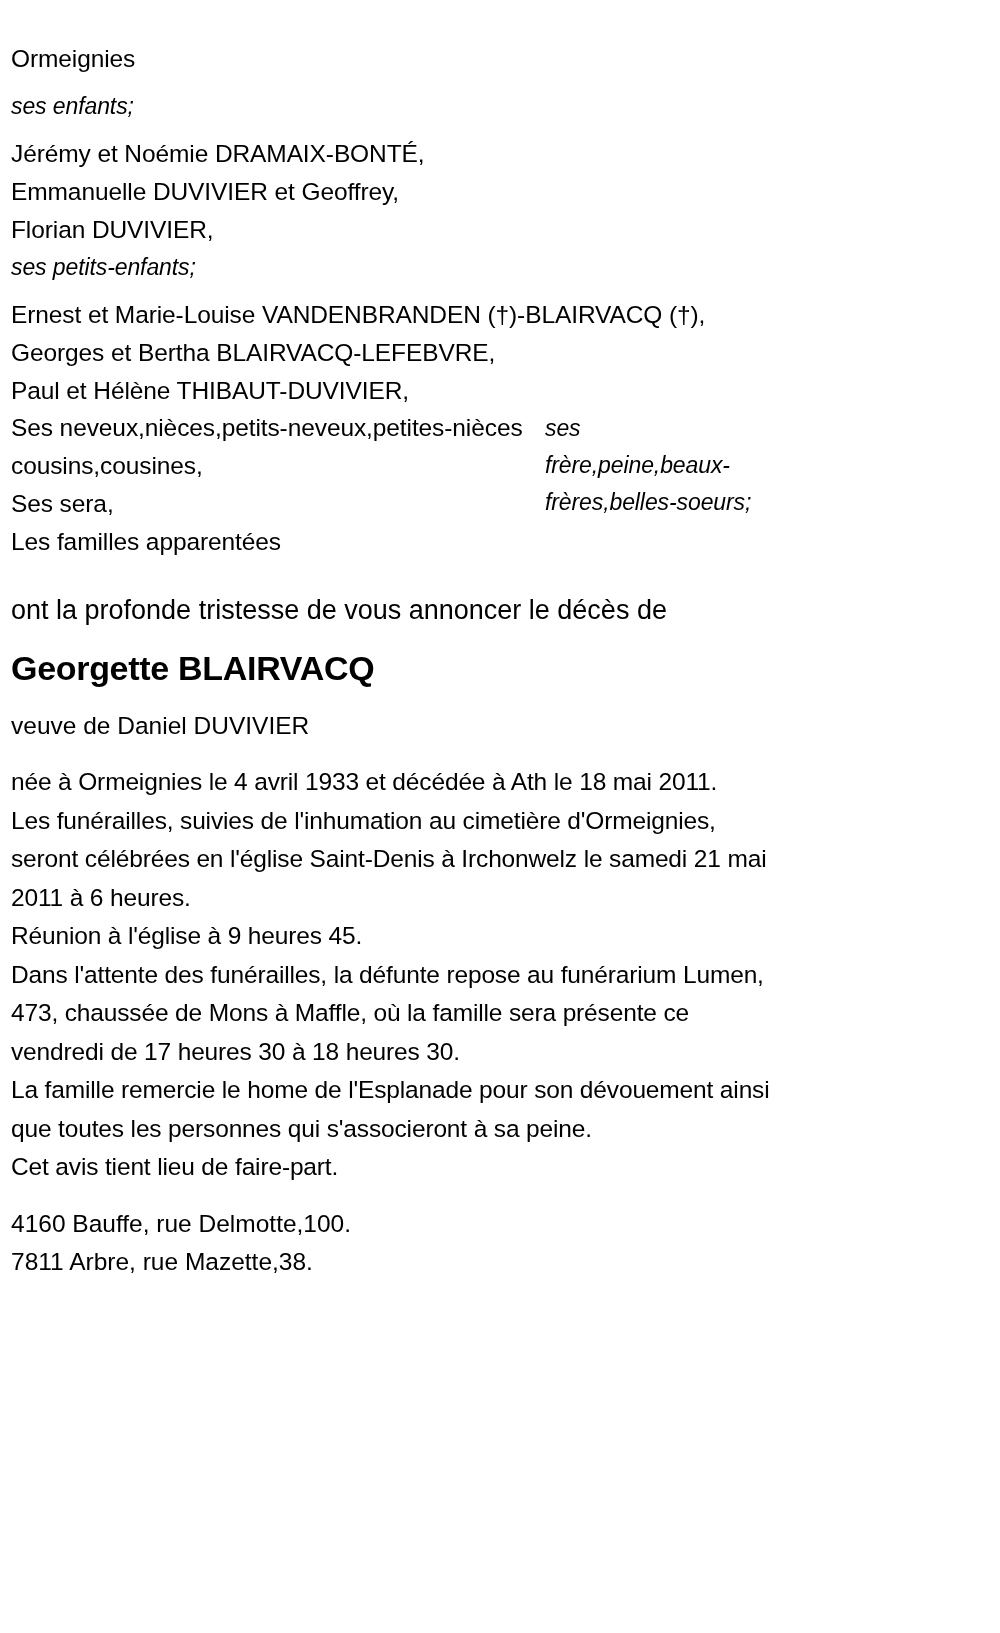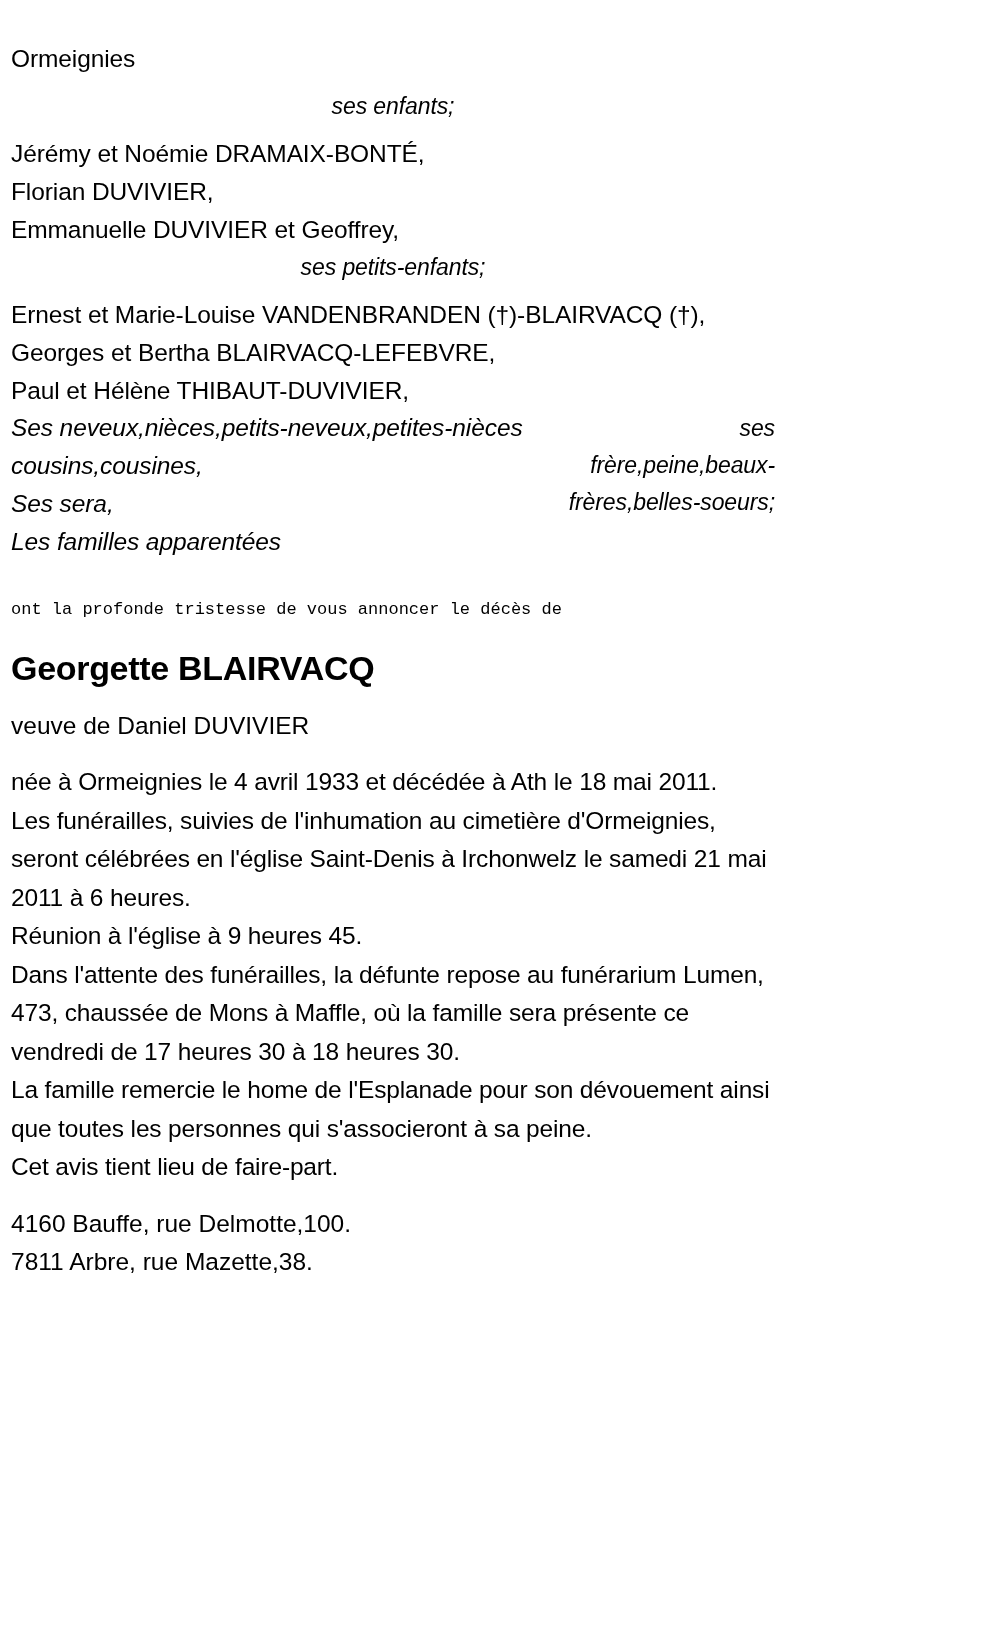--- a/index.html
+++ b/index.html
@@ -36,41 +36,39 @@
   .name-group {
     margin: 0;
     padding: 0;
   }
   .spacer-sm { height: 10px; }
   .spacer-md { height: 18px; }
   .spacer-lg { height: 30px; }
 
   
   .relation {
-    text-align: center;
+    text-align: left;
     font-style: italic;
     font-size: 23px;
     line-height: 37px;
     letter-spacing: -0.1px;
   }
   .relation-narrow {
     margin-left: auto;
     width: 230px;
-    text-align: right;
     font-style: italic;
     font-size: 23px;
     line-height: 37px;
     letter-spacing: -0.1px;
   }
 
   
   .announce {
-    font-size: 17px;
+    font-size: 27px;
     line-height: 38px;
-    font-family: Liberation Mono, monospace;
   }
 
   
   .deceased-name {
     font-size: 34px;
     font-weight: bold;
     line-height: 42px;
     letter-spacing: -0.3px;
   }
 
@@ -102,39 +100,39 @@
   <div class="line">Ormeignies</div>
 
   <div class="spacer-sm"></div>
 
   <div class="relation">ses enfants;</div>
 
   <div class="spacer-sm"></div>
 
   <div class="name-group">
     <div class="line">Jérémy et Noémie DRAMAIX-BONTÉ,</div>
+    <div class="line">Emmanuelle DUVIVIER et Geoffrey,</div>
     <div class="line">Florian DUVIVIER,</div>
-    <div class="line">Emmanuelle DUVIVIER et Geoffrey,</div>
   </div>
   <div class="relation">ses petits-enfants;</div>
 
   <div class="spacer-sm"></div>
 
   <div class="name-group">
     <div class="line">Ernest et Marie-Louise VANDENBRANDEN (†)-BLAIRVACQ (†),</div>
     <div class="line">Georges et Bertha BLAIRVACQ-LEFEBVRE,</div>
     <div class="line">Paul et Hélène THIBAUT-DUVIVIER,</div>
   </div>
   <div class="relation-narrow">
     <div>ses</div>
     <div>frère,peine,beaux-</div>
     <div>frères,belles-soeurs;</div>
   </div>
 
-  <div class="name-group" style="margin-top:-112px;font-style:italic;">
+  <div class="name-group" style="margin-top:-112px;">
     <div class="line">Ses neveux,nièces,petits-neveux,petites-nièces</div>
     <div class="line">cousins,cousines,</div>
     <div class="line">Ses sera,</div>
     <div class="line">Les familles apparentées</div>
   </div>
 
   <div class="spacer-lg"></div>
 
   <div class="announce">ont la profonde tristesse de vous annoncer le décès de</div>
 

